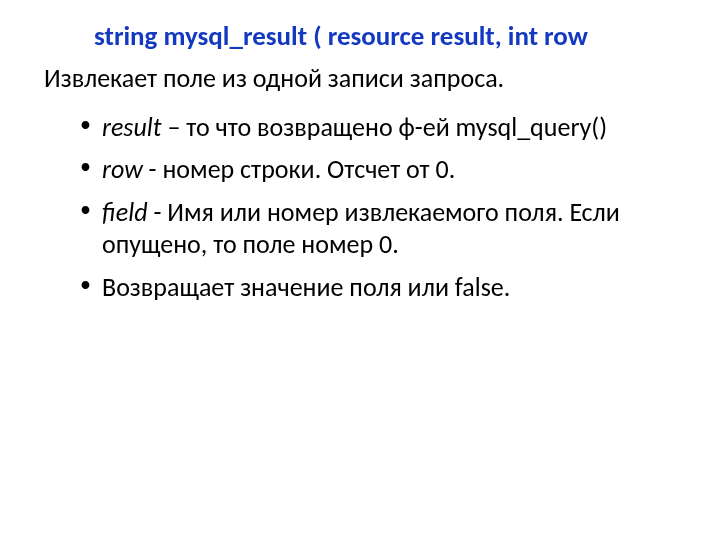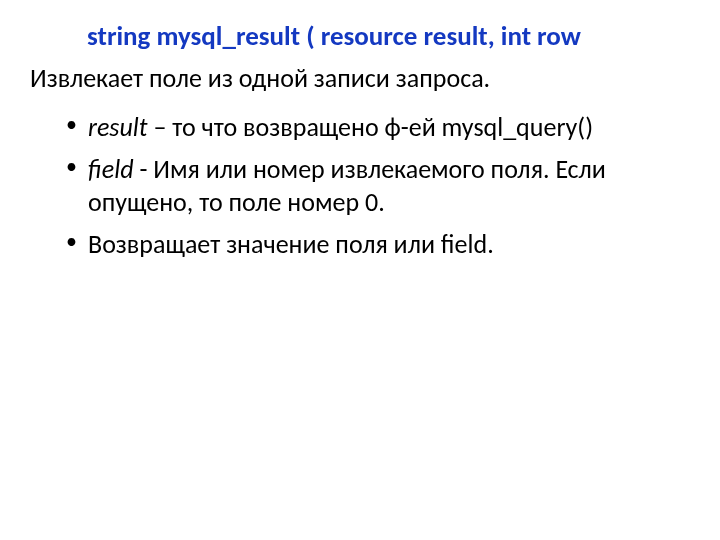--- a/index.html
+++ b/index.html
@@ -6,21 +6,21 @@
     margin: 0;
     padding: 0;
     width: 720px;
     height: 540px;
     background: #fff;
     font-family: "Calibri", "Arial", sans-serif;
     color: #000;
   }
   .slide {
     box-sizing: border-box;
-    padding: 18px 30px 20px 30px;
+    padding: 18px 30px 20px 44px;
     width: 668px;
     height: 540px;
     font-size: 26px;
     line-height: 1.25;
   }
   .sig {
     color: #1439c1;
     font-weight: 700;
     text-align: center;
     margin: 0 0 8px 0;
@@ -65,20 +65,23 @@
   </p>
 
   <p class="desc">Извлекает поле из одной записи запроса.</p>
 
 
   <ul class="params">
     <li>
       <span class="pname">result</span><span> – то что возвращено ф-ей mysql_query()</span>
     </li>
     <li>
+      <span class="pname">row</span><span> - номер строки. Отсчет от 0.</span>
+    </li>
+    <li>
       <span class="pname">field</span><span> - Имя или номер извлекаемого поля. Если опущено, то поле номер 0.</span>
     </li>
     <li>
-      <span>Возвращает значение поля или field.</span>
+      <span>Возвращает значение поля или false.</span>
     </li>
   </ul>
 
 </div>
 
 </body></html>

